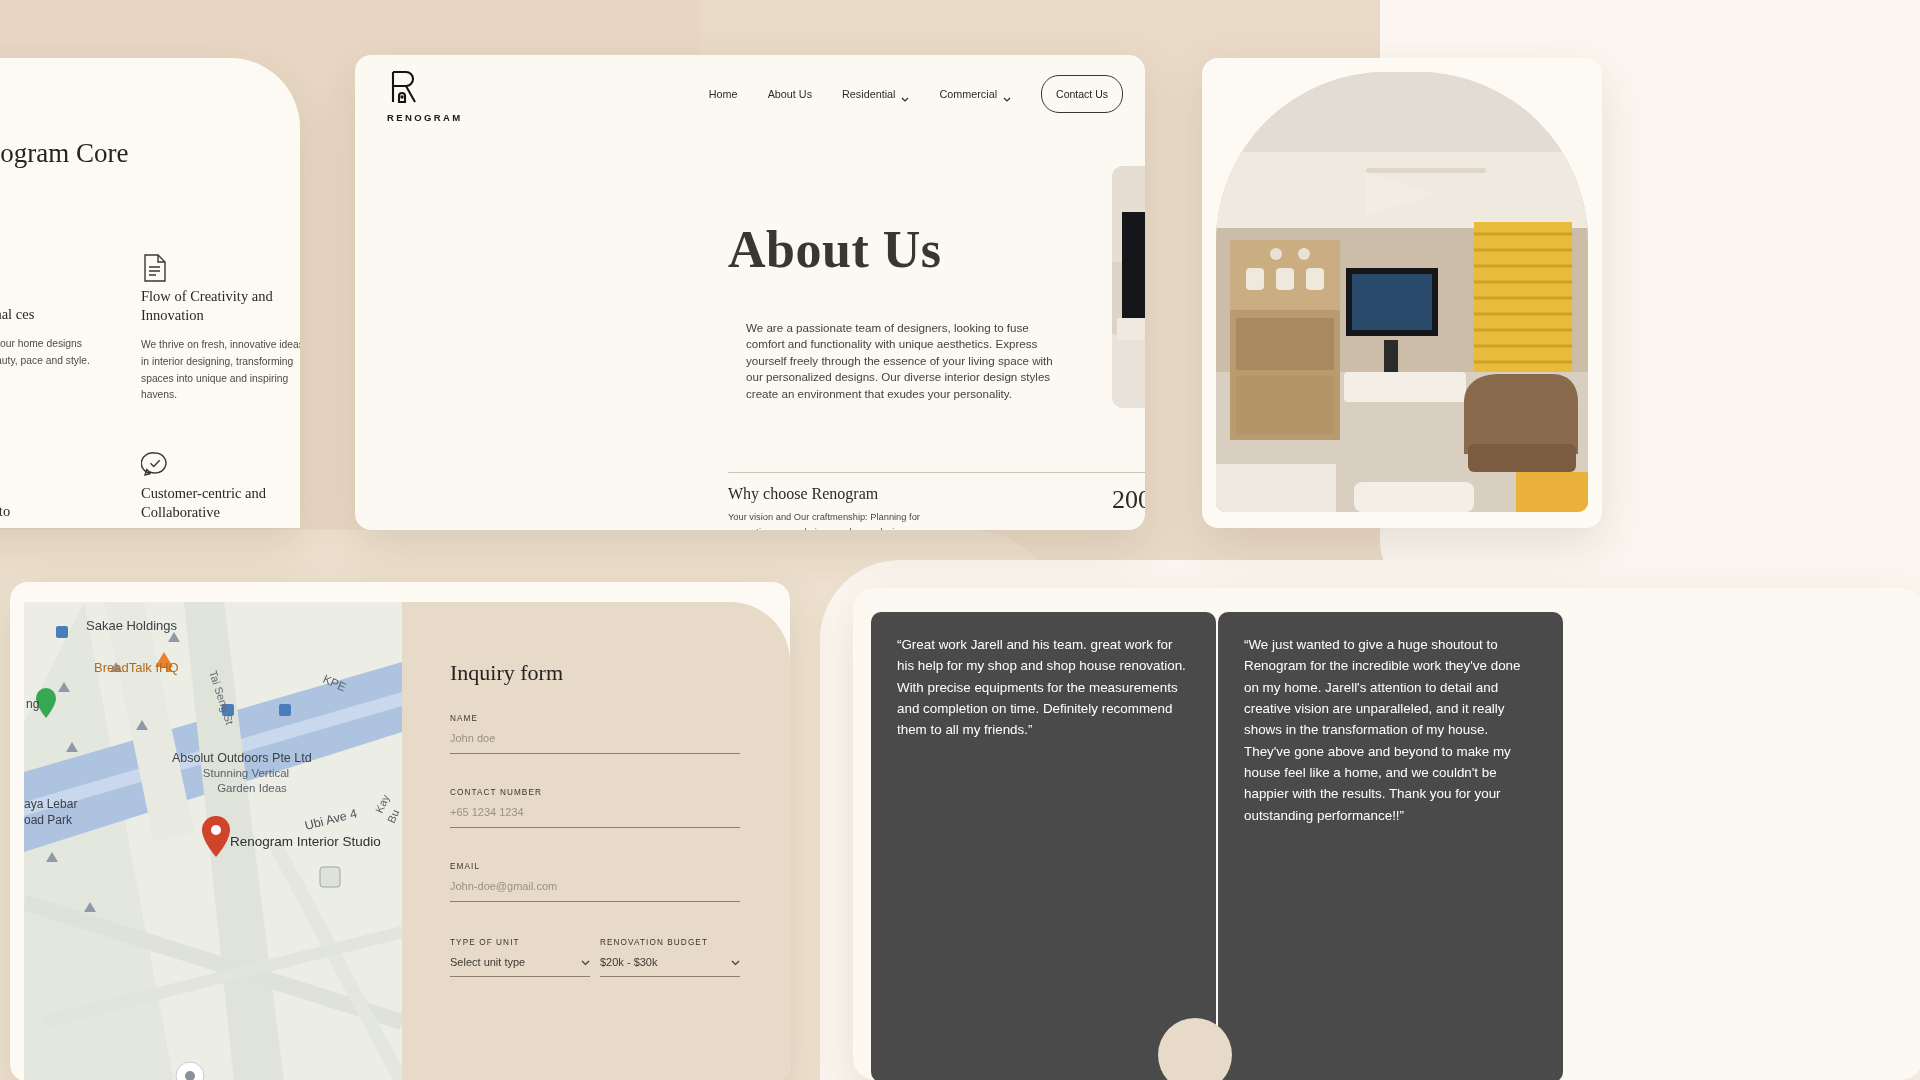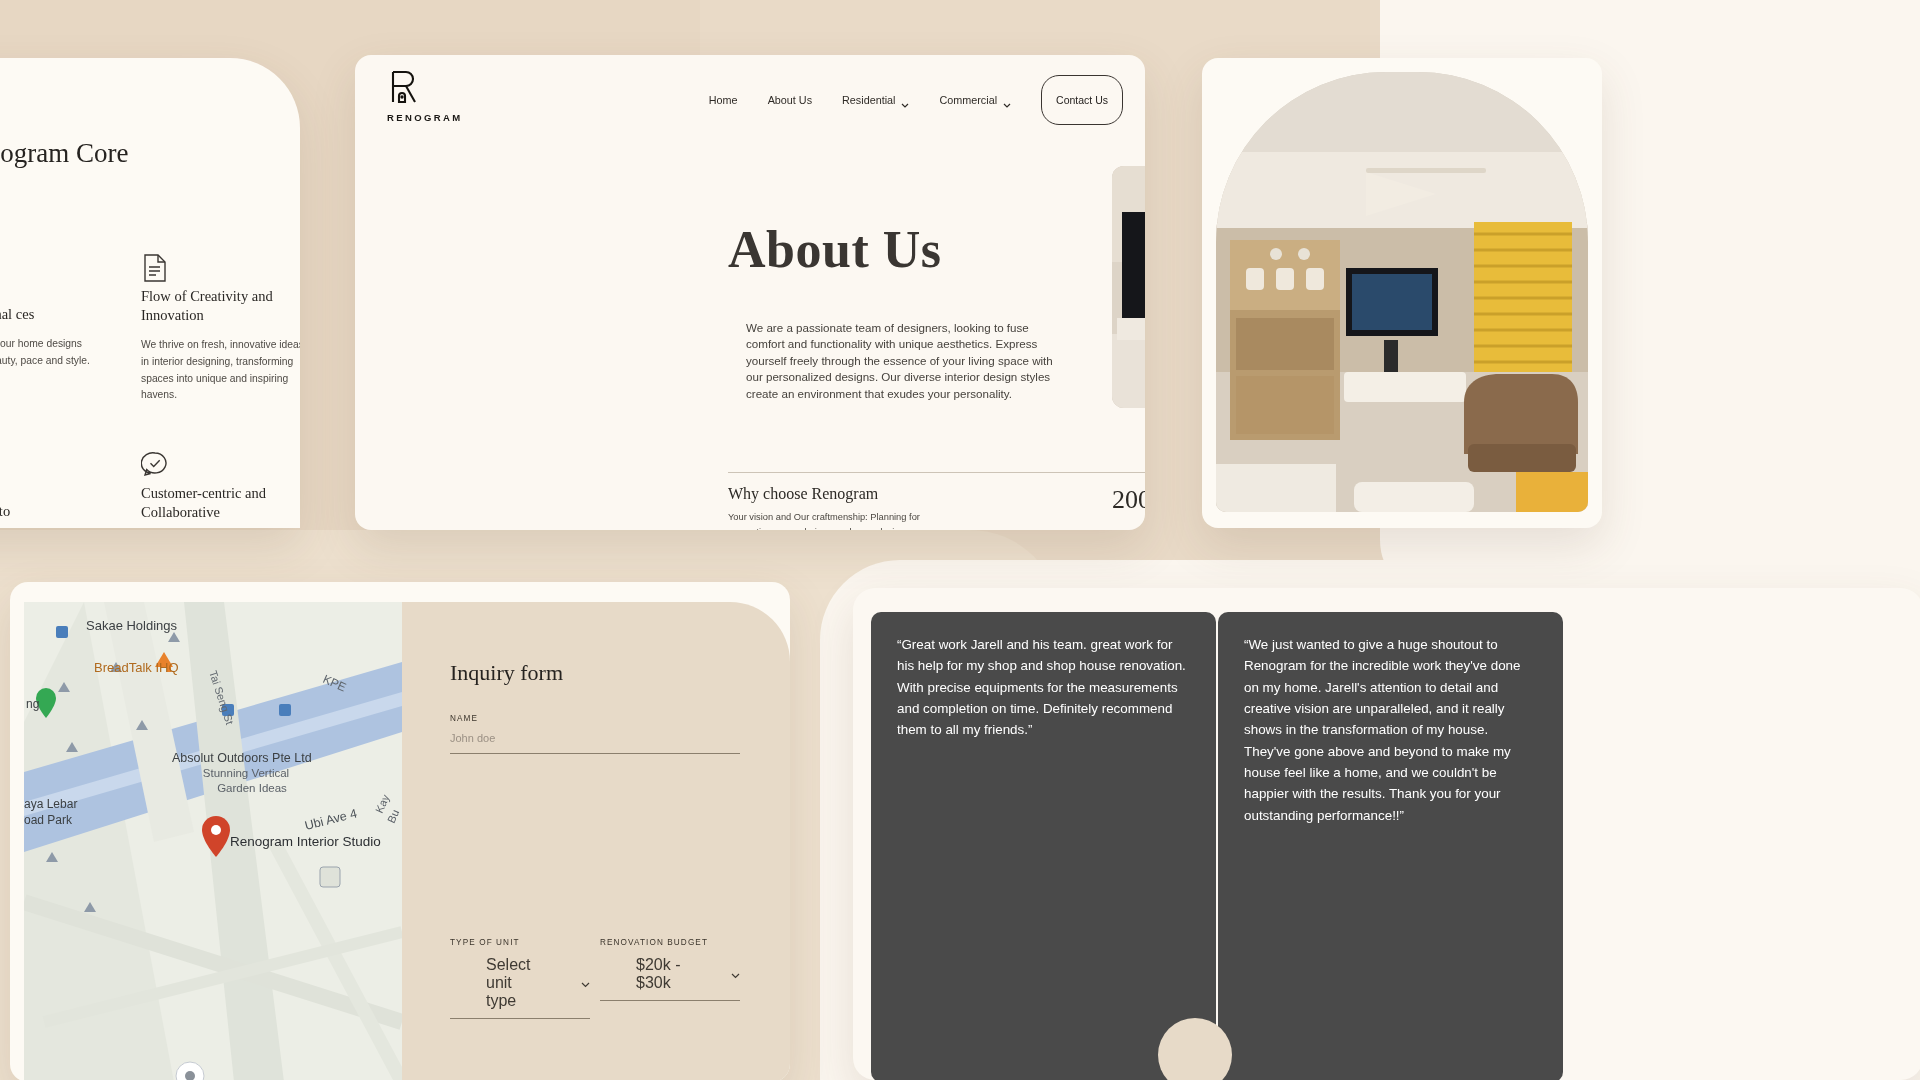--- a/index.html
+++ b/index.html
@@ -57,21 +57,21 @@
   .nav { position:absolute; left:0; top:0; width:100%; height:62px;
          display:flex; align-items:center; }
   .logo-wrap { position:absolute; left:32px; top:14px; }
   .logo-mark { width:34px; height:36px; }
   .logo-word { font-size:9.5px; letter-spacing:2.4px; color:#1b1916; font-weight:700;
                margin-top:3px; }
   .nav-links { position:absolute; right:22px; top:20px; display:flex; align-items:center; gap:30px; }
   .nav-links a { font-size:10.8px; color:#2f2b27; text-decoration:none; display:flex;
                  align-items:center; gap:6px; white-space:nowrap; }
   .chev { width:8px; height:5px; display:inline-block; }
-  .contact-btn { border:1px solid #3a3531; border-radius:18px; padding:18px 14px;
+  .contact-btn { border:1px solid #3a3531; border-radius:18px; padding:12px 14px;
                  font-size:10.5px; color:#252220; white-space:nowrap; background:transparent;
                  cursor:pointer; font-family:inherit;text-align:center; }
 
   .about-h1 { position:absolute; left:373px; top:165px; font-family:"Liberation Serif", serif;
               font-size:52px; color:#3a3632; letter-spacing:.5px; }
   .about-p { position:absolute; left:391px; top:265px; width:318px; font-size:11.6px;
              line-height:1.42; color:#46423d; }
 
   .hero-img { position:absolute; left:757px; top:111px; width:375px; height:242px;
               border-radius:12px; overflow:hidden; background:#cfc6bb; }
@@ -101,21 +101,21 @@
   .form-title { position:absolute; left:48px; top:58px; font-family:"Liberation Serif", serif;
                 font-size:22px; color:#262320; }
   .field { position:absolute; left:48px; width:290px; }
   .field label { display:block; font-size:8.2px; letter-spacing:1.1px; font-weight:400;
                  color:#3b342b; text-transform:uppercase; margin-bottom:9px; }
   .field .val { font-size:11px; color:#9b9084; padding-bottom:9px;
                 border-bottom:1px solid #8b7f6d; }
   .field.half { width:140px; }
   .sel-row { display:flex; justify-content:space-between; align-items:center;
              border-bottom:1px solid #8b7f6d; padding-bottom:8px; }
-  .sel-row span { font-size:16px; color:#3f3a33;margin-left:36px; }
+  .sel-row span { font-size:11px; color:#3f3a33; }
 
   
   #testi-card { left:853px; top:588px; width:1070px; height:492px; border-radius:22px;
                 background:#fcf8f2; }
   .quote { position:absolute; border-radius:10px; background:#4a4a4a; color:#fff;
            padding:22px 26px; font-size:13.4px; line-height:1.59; }
   #q1 { left:18px; top:24px; width:345px; height:470px; }
   #q2 { left:365px; top:24px; width:345px; height:470px; }
   .circ-badge { position:absolute; left:305px; top:430px; width:74px; height:74px;
                 border-radius:50%; background:#e7dac8; }
@@ -346,21 +346,29 @@
     </div>
 
     <div class="form-pane">
       <div class="form-title">Inquiry form</div>
 
       <div class="field" style="top:112px">
         <label>NAME</label>
         <div class="val">John doe</div>
       </div>
 
-
+      <div class="field" style="top:186px">
+        <label>CONTACT NUMBER</label>
+        <div class="val">+65 1234 1234</div>
+      </div>
+
+      <div class="field" style="top:260px">
+        <label>EMAIL</label>
+        <div class="val">John-doe@gmail.com</div>
+      </div>
 
       <div class="field half" style="top:336px; left:48px">
         <label>TYPE OF UNIT</label>
         <div class="sel-row">
           <span>Select unit type</span>
           <span>
             <svg width="9" height="6" viewBox="0 0 9 6" fill="none" stroke="#3f3a33" stroke-width="1.2">
                 <path d="M1 1l3.5 3.5L8 1"></path>
               </svg>
           </span>

